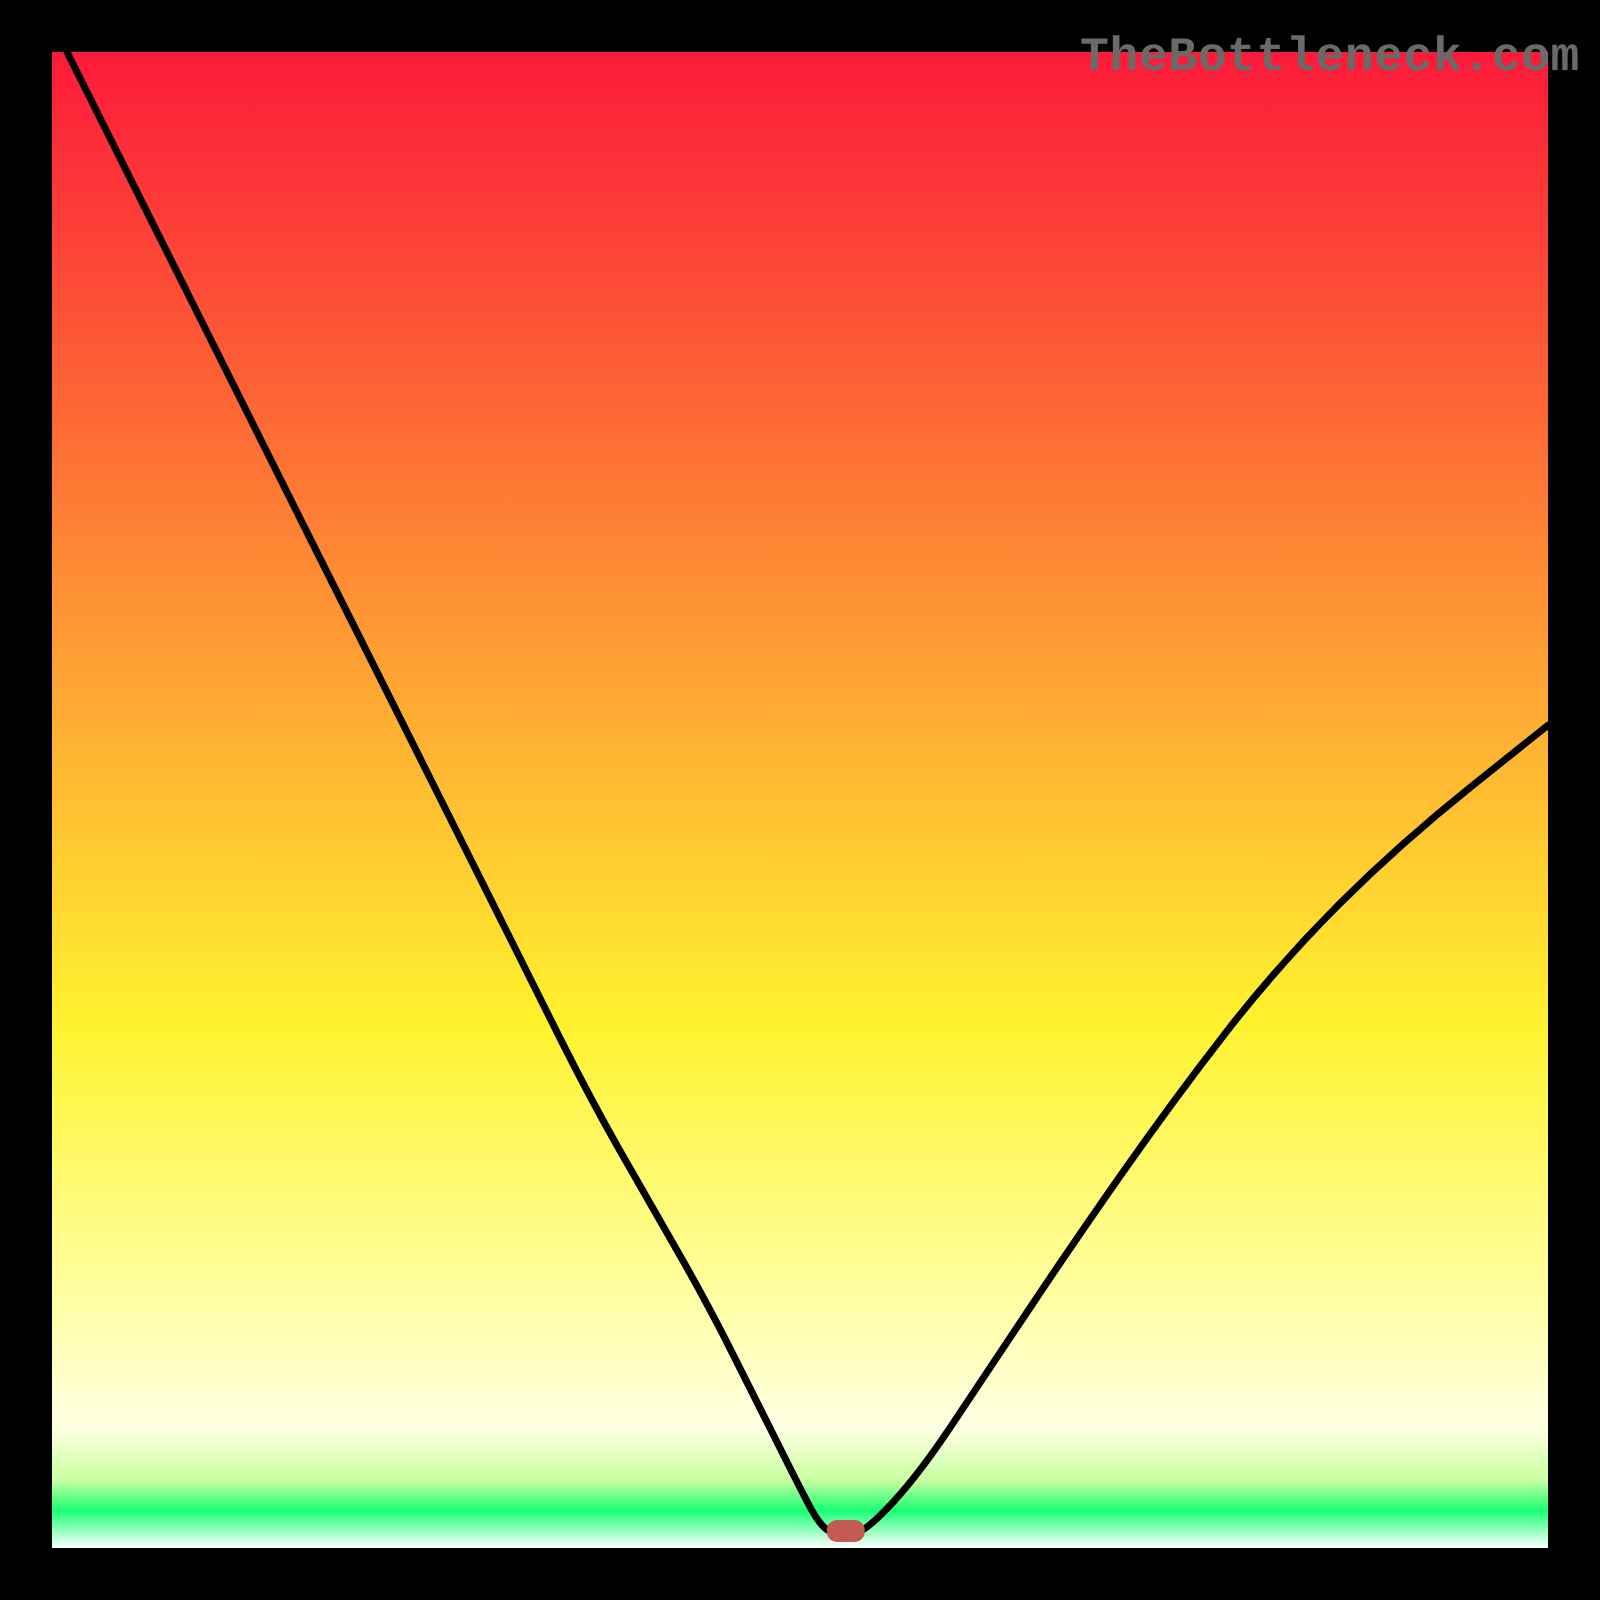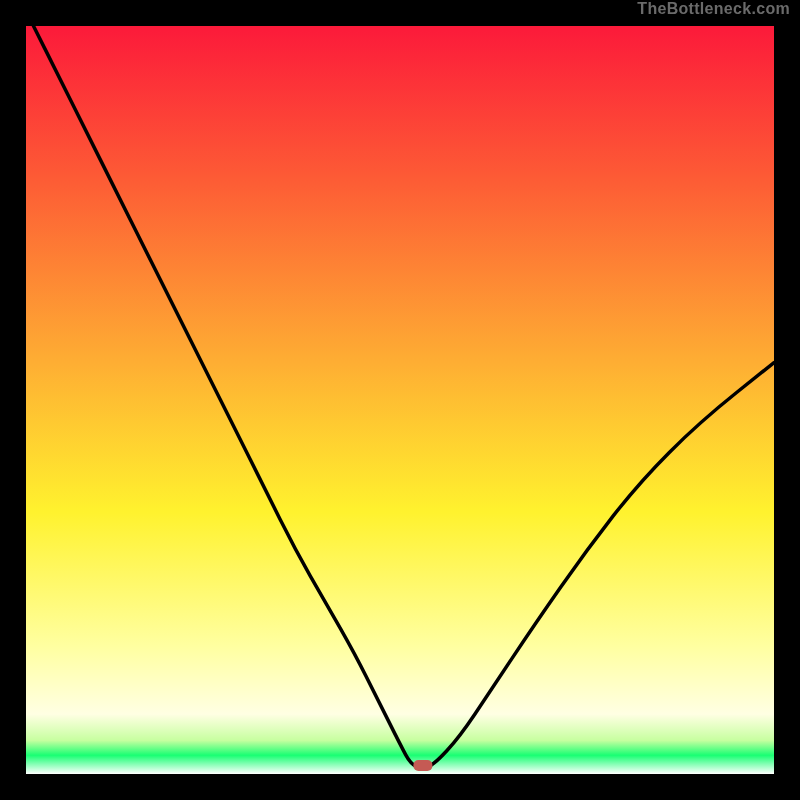--- a/index.html
+++ b/index.html
@@ -11,27 +11,28 @@
     overflow: hidden;
     font-family: Arial, Helvetica, sans-serif;
   }
   .stage {
     position: relative;
     width: 800px;
     height: 800px;
   }
   .watermark {
     position: absolute;
-    top: 0;
+    top: 16px;
     right: 10px;
-    font-size: 16px;
+    font-size: 24px;
     font-weight: 600;
     color: #6a6a6a;
     letter-spacing: 0.3px;
     user-select: none;
+    font-family: Liberation Mono, monospace;
   }
   svg.plot {
     position: absolute;
     left: 0;
     top: 0;
   }
 </style>
 </head>
 <body>
 

